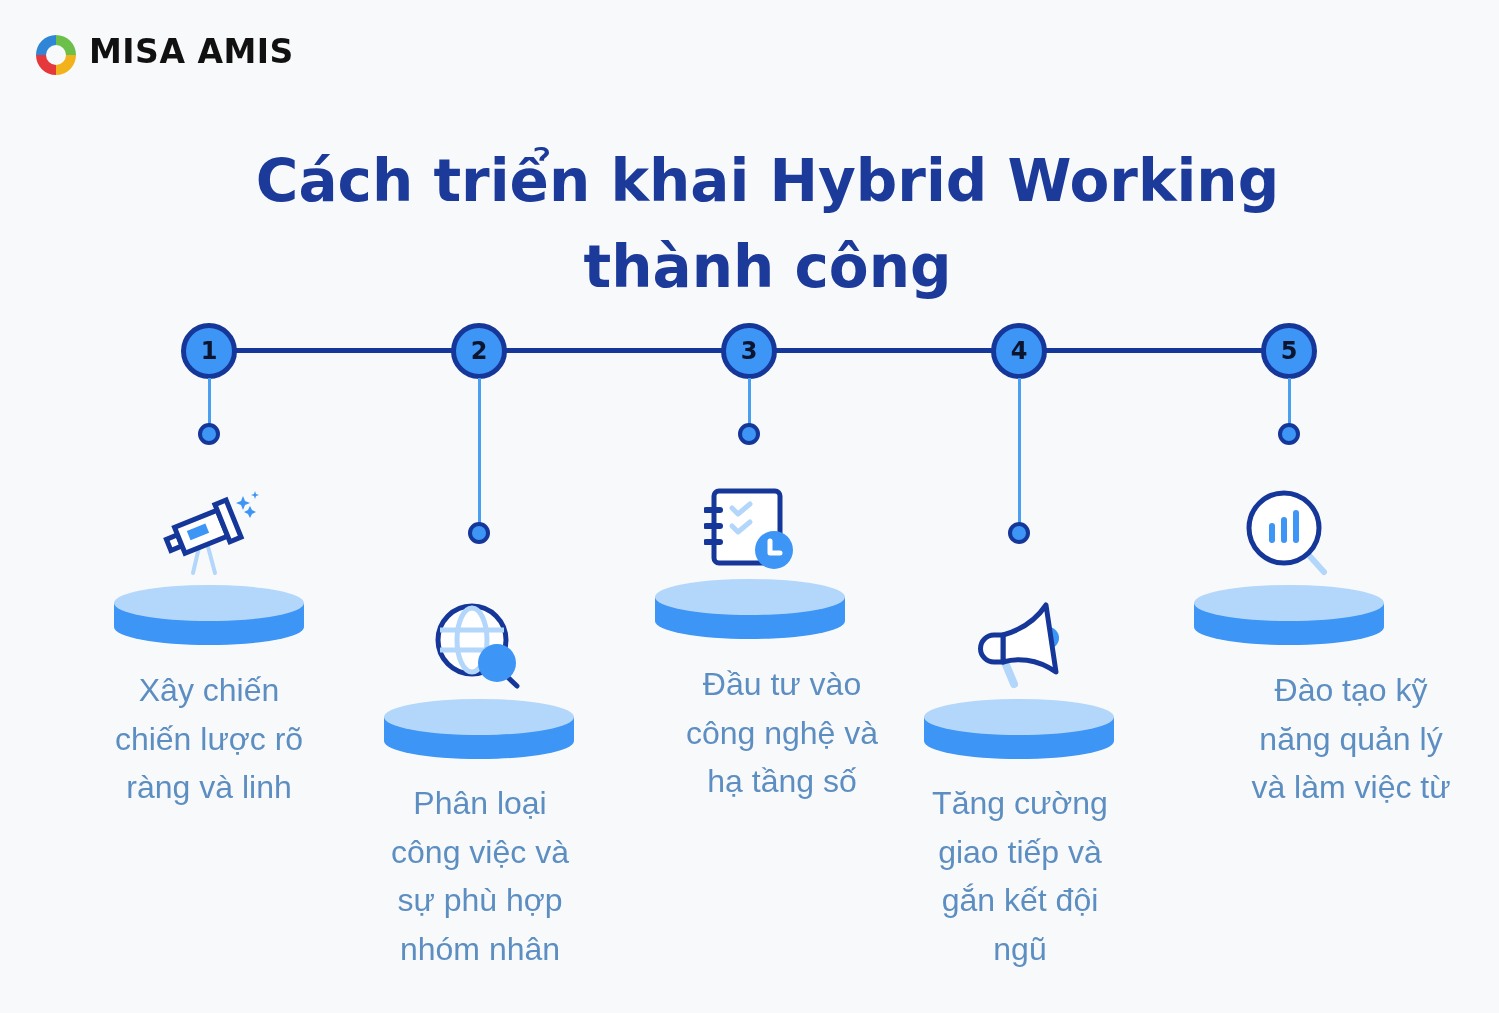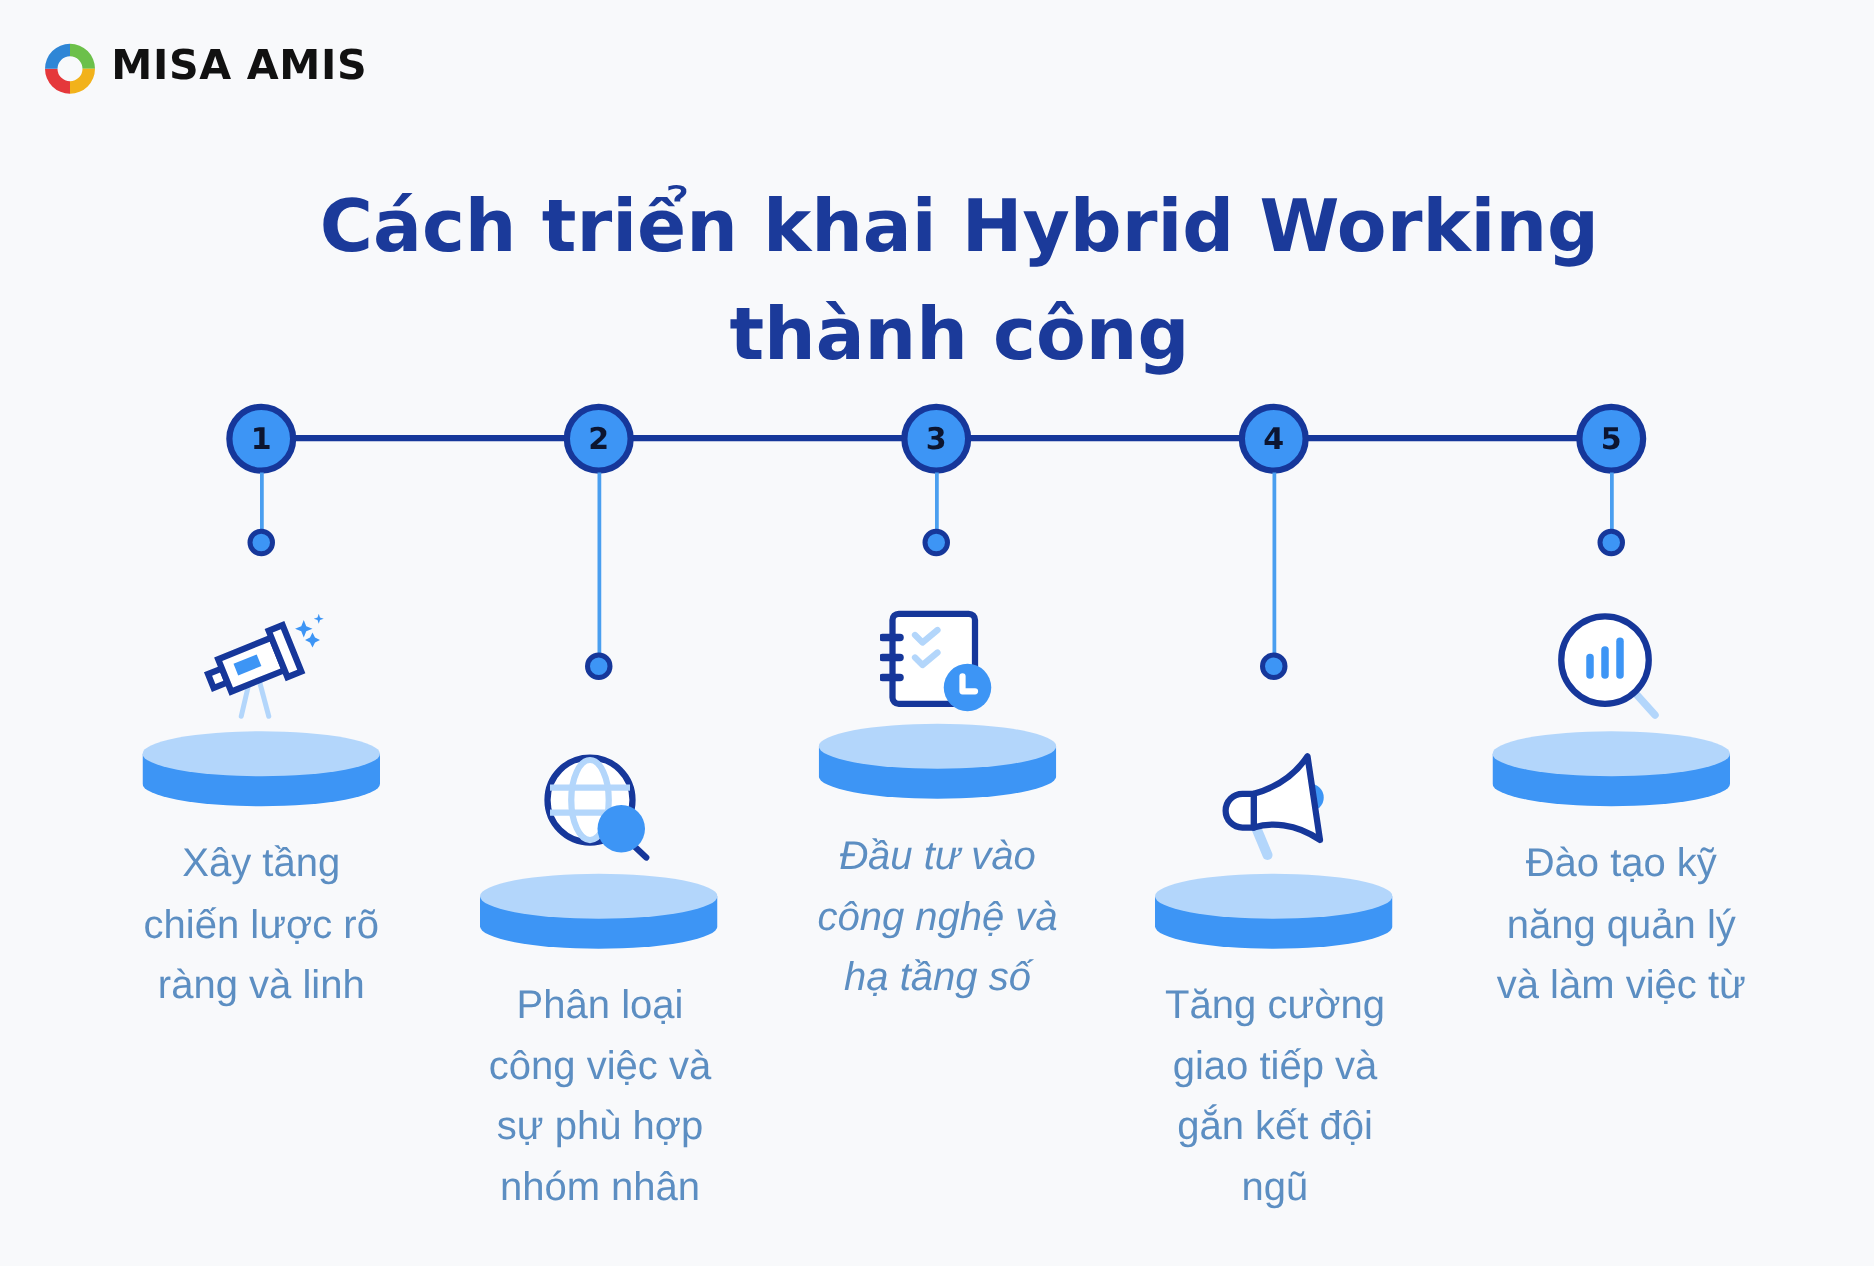--- a/index.html
+++ b/index.html
@@ -51,21 +51,21 @@
   </g>
   <path d="M83 8 l2 5 5 2 -5 2 -2 5 -2 -5 -5 -2 5 -2z" fill="#3d95f5"></path>
   <path d="M95 3 l1 3 3 1 -3 1 -1 3 -1 -3 -3 -1 3 -1z" fill="#3d95f5"></path>
   <path d="M90 18 l2 4 4 2 -4 2 -2 4 -2 -4 -4 -2 4 -2z" fill="#3d95f5"></path>
 </svg>
 <svg class="pedestal" style="left:114px;top:583px;" viewBox="0 0 190 64">
   <path d="M0 20 L0 44 A95 18 0 0 0 190 44 L190 20 Z" fill="#3d95f5"></path>
   <ellipse cx="95" cy="20" rx="95" ry="18" fill="#b3d6fb"></ellipse>
 </svg>
 <div class="label" style="left:89px;top:666px;">
-  <div>Xây tầng</div>
+  <div>Xây chiến</div>
   <div>chiến lược rõ</div>
   <div>ràng và linh</div>
 </div>
 
 <div class="node" style="left:451px;top:323px;">2</div>
 <div class="stem" style="left:478px;top:378px;height:147px;"></div>
 <div class="dot" style="left:468px;top:522px;"></div>
 <svg class="icon" style="left:432px;top:600px;" width="95" height="92" viewBox="0 0 95 92">
   <circle cx="40" cy="40" r="34" fill="#fff" stroke="#16379a" stroke-width="5"></circle>
   <ellipse cx="40" cy="40" rx="15" ry="32" fill="none" stroke="#b3d6fb" stroke-width="5"></ellipse>
@@ -95,21 +95,21 @@
   <line x1="2" y1="54" x2="16" y2="54" stroke="#16379a" stroke-width="6" stroke-linecap="round"></line>
   <path d="M28 20 l6 6 12 -10" fill="none" stroke="#b3d6fb" stroke-width="5" stroke-linecap="round" stroke-linejoin="round"></path>
   <path d="M28 38 l6 6 12 -10" fill="none" stroke="#b3d6fb" stroke-width="5" stroke-linecap="round" stroke-linejoin="round"></path>
   <circle cx="70" cy="62" r="19" fill="#3d95f5"></circle>
   <path d="M66 53 L66 65 L76 65" fill="none" stroke="#fff" stroke-width="5" stroke-linecap="round" stroke-linejoin="round"></path>
 </svg>
 <svg class="pedestal" style="left:655px;top:577px;" viewBox="0 0 190 64">
   <path d="M0 20 L0 44 A95 18 0 0 0 190 44 L190 20 Z" fill="#3d95f5"></path>
   <ellipse cx="95" cy="20" rx="95" ry="18" fill="#b3d6fb"></ellipse>
 </svg>
-<div class="label" style="left:630px;top:660px;font-style:italic;">
+<div class="label" style="left:662px;top:660px;">
   <div>Đầu tư vào</div>
   <div>công nghệ và</div>
   <div>hạ tầng số</div>
 </div>
 
 <div class="node" style="left:991px;top:323px;">4</div>
 <div class="stem" style="left:1018px;top:378px;height:147px;"></div>
 <div class="dot" style="left:1008px;top:522px;"></div>
 <svg class="icon" style="left:976px;top:600px;" width="90" height="90" viewBox="0 0 90 90">
   <line x1="28" y1="60" x2="38" y2="84" stroke="#b3d6fb" stroke-width="8" stroke-linecap="round"></line>
@@ -135,17 +135,17 @@
   <line x1="62" y1="64" x2="80" y2="84" stroke="#b3d6fb" stroke-width="6" stroke-linecap="round"></line>
   <circle cx="40" cy="40" r="35" fill="#fff" stroke="#16379a" stroke-width="5"></circle>
   <line x1="28" y1="38" x2="28" y2="52" stroke="#3d95f5" stroke-width="6" stroke-linecap="round"></line>
   <line x1="40" y1="32" x2="40" y2="52" stroke="#3d95f5" stroke-width="6" stroke-linecap="round"></line>
   <line x1="52" y1="25" x2="52" y2="52" stroke="#3d95f5" stroke-width="6" stroke-linecap="round"></line>
 </svg>
 <svg class="pedestal" style="left:1194px;top:583px;" viewBox="0 0 190 64">
   <path d="M0 20 L0 44 A95 18 0 0 0 190 44 L190 20 Z" fill="#3d95f5"></path>
   <ellipse cx="95" cy="20" rx="95" ry="18" fill="#b3d6fb"></ellipse>
 </svg>
-<div class="label" style="left:1177px;top:666px;">
+<div class="label" style="left:1231px;top:666px;">
   <div>Đào tạo kỹ</div>
   <div>năng quản lý</div>
   <div>và làm việc từ</div>
 </div>
 
 </body></html>

